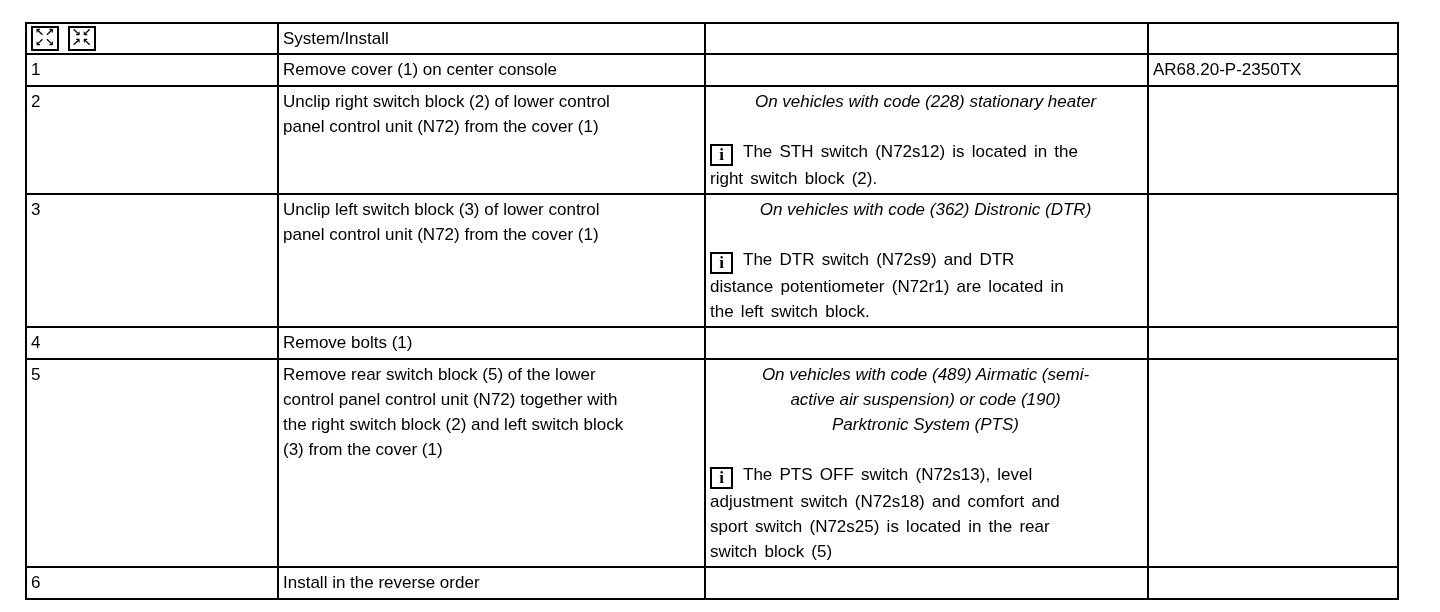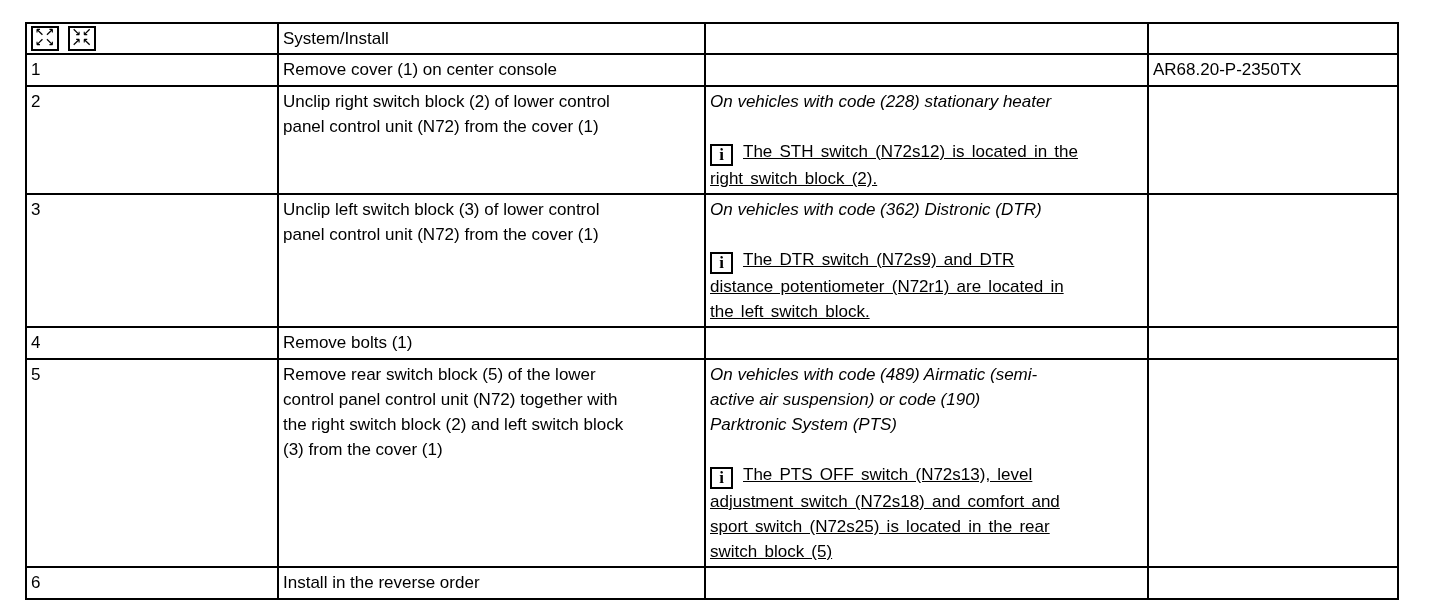--- a/index.html
+++ b/index.html
@@ -35,21 +35,21 @@
   col.c2 { width: 427px; }
   col.c3 { width: 443px; }
   col.c4 { width: 250px; }
 
   tr.hdr   { height: 31px; }
   tbody tr { height: 32px; }
   tbody tr:nth-child(2) { height: 104px; }
   tbody tr:nth-child(3) { height: 128px; }
   tbody tr:nth-child(5) { height: 197px; }
 
-  .pre { white-space: pre-line; }
+  .pre { white-space: pre-line; text-align: center; }
 
   
   .icon-box {
     display: inline-block;
     width: 24px;
     height: 21px;
     border: 2px solid #000;
     margin-right: 9px;
     vertical-align: top;
     text-align: center;
@@ -74,21 +74,21 @@
     border: 2px solid #000;
     font-family: "Liberation Serif", serif;
     font-weight: bold;
     font-size: 17px;
     line-height: 18px;
     text-align: center;
     margin-right: 10px;
     vertical-align: -3px;
   }
   .note-intro { margin: 0 0 25px 0; font-style: italic; }
-  .note-info-text { word-spacing: 2.5px; text-decoration: underline; }
+  .note-info-text { word-spacing: 2.5px; }
 </style>
 </head>
 <body>
 
 <div class="table-wrap">
   <table class="proc">
     <colgroup>
       <col class="c1">
         <col class="c2">
         <col class="c3">

